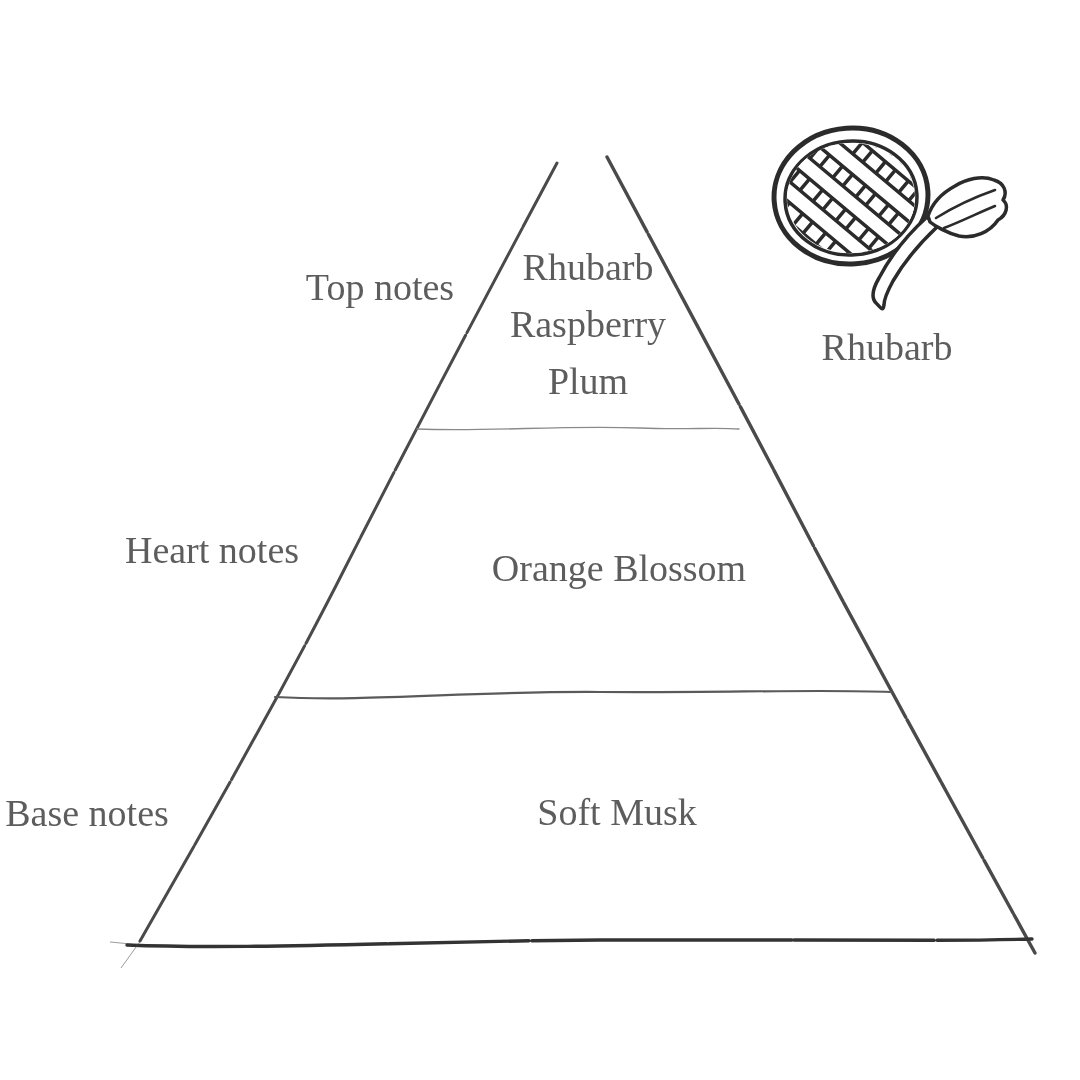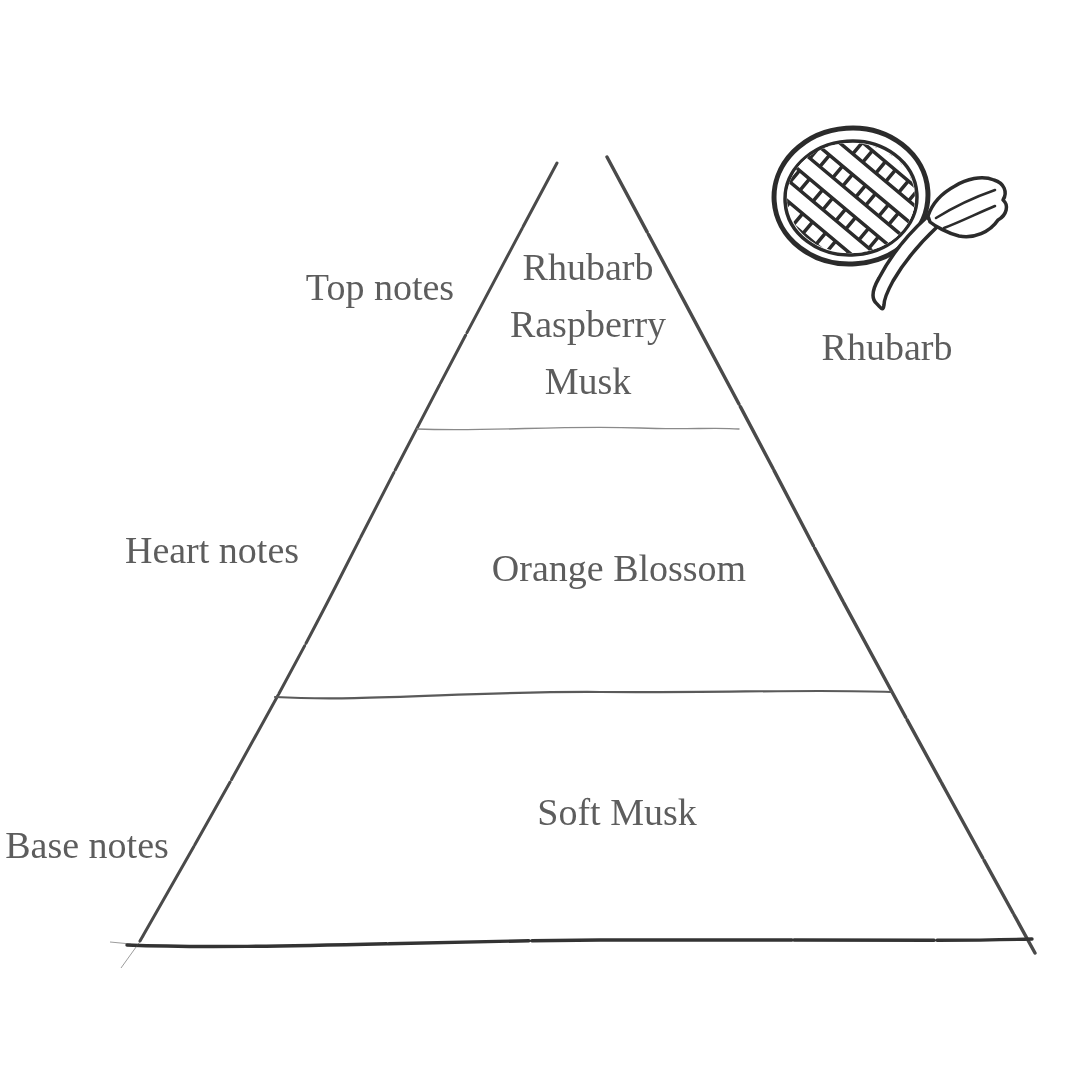--- a/index.html
+++ b/index.html
@@ -43,21 +43,21 @@
     font-size:38px;
     line-height:57px;
     white-space:nowrap;
     text-align:center;
     color:var(--text);
   }
   .level-label-top{left:380px;top:287px;}
   .notes-top{left:588px;top:324px;}
   .level-label-heart{left:212px;top:534px;margin-top:16px;}
   .notes-heart{left:578px;top:568px;margin-left:41px;}
-  .level-label-base{left:87px;top:813px;margin-top:32px;}
+  .level-label-base{left:87px;top:813px;}
   .notes-base{left:617px;top:812px;}
   .pie-caption{left:887px;top:347px;}
 </style>
 </head>
 <body>
 
 <div class="stage">
 
   <svg id="pyramid-lines" viewBox="0 0 1080 1080" aria-hidden="true">
     <path class="edge-line edge-left" d="M557 163 C 485 298 413 434 345 568 C 286 685 208 822 140 941"></path>
@@ -103,21 +103,21 @@
     <path class="ink-line" d="M192 116 C 208 110 226 101 243 94"></path>
   </svg>
 
   <div class="txt level-label-top">Top notes</div>
   <div class="txt level-label-heart">Heart notes</div>
   <div class="txt level-label-base">Base notes</div>
 
   <div class="txt notes-top">
     <div>Rhubarb</div>
     <div>Raspberry</div>
-    <div>Musk</div>
+    <div>Plum</div>
   </div>
   <div class="txt notes-heart">
     <div>Orange Blossom</div>
   </div>
   <div class="txt notes-base">
     <div>Soft Musk</div>
   </div>
 
   <div class="txt pie-caption">Rhubarb</div>
 

